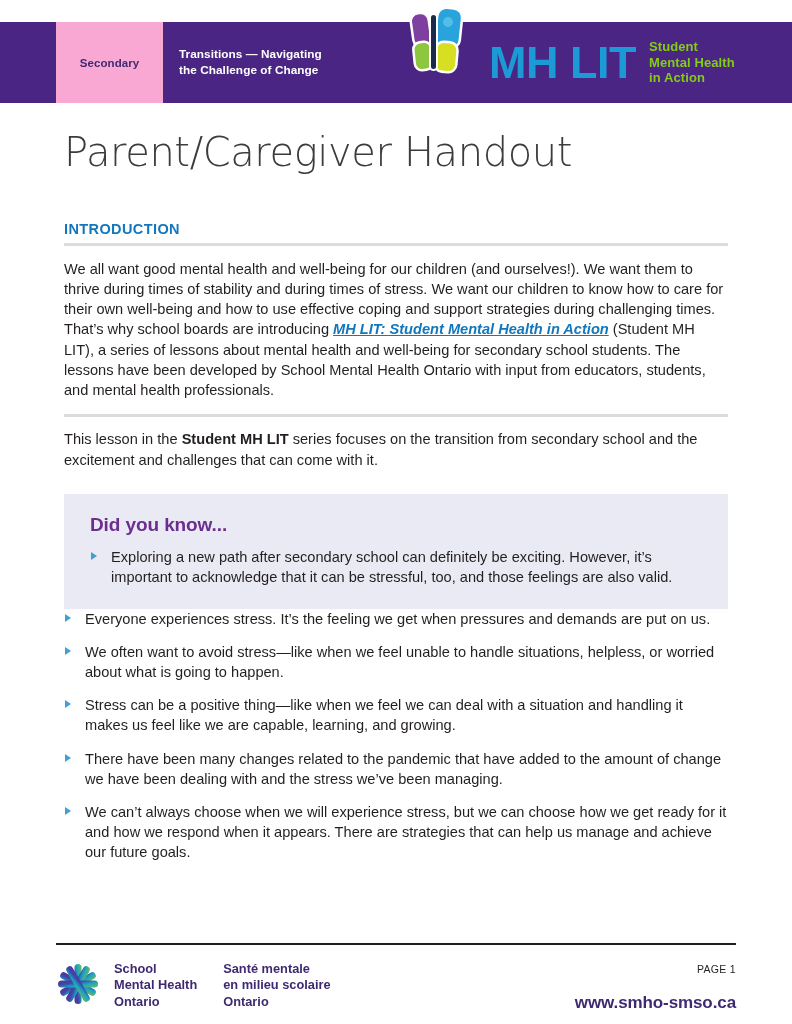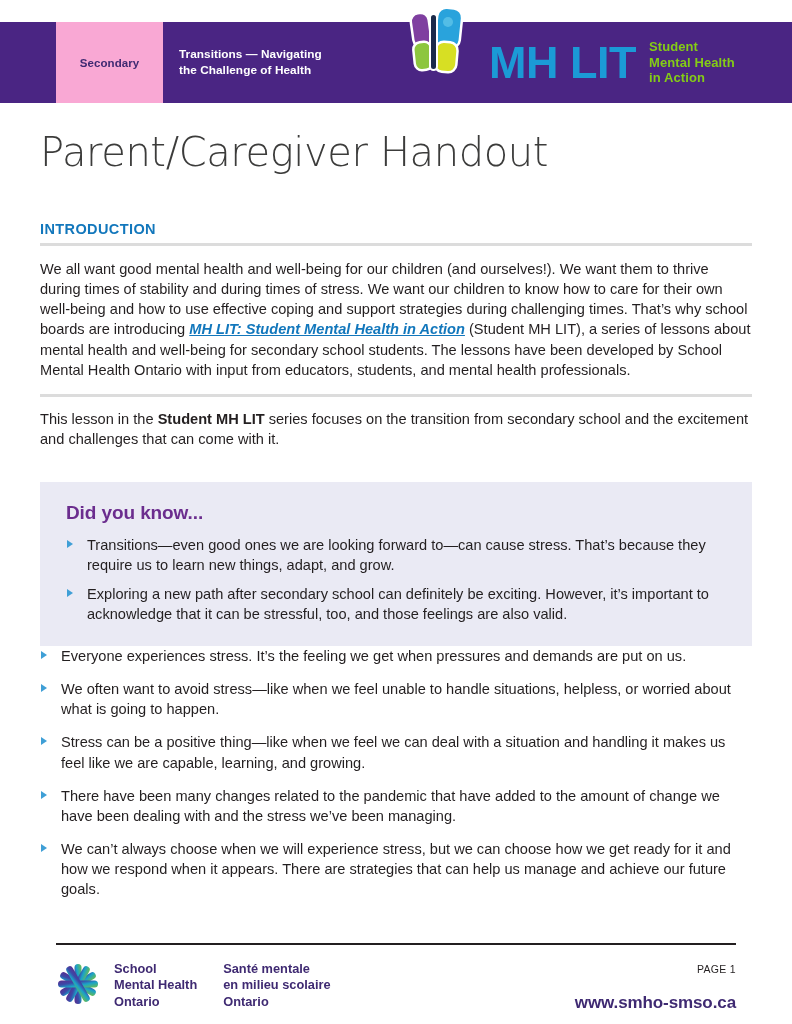--- a/index.html
+++ b/index.html
@@ -90,21 +90,21 @@
     line-height: 1.22;
     letter-spacing: 0.1px;
   }
 
   
   .page-body {
     position: absolute;
     left: 0;
     top: 103px;
     width: 792px;
-    padding: 0 40px;
+    padding: 0 64px;
     box-sizing: border-box;
   }
 
   .doc-title {
     font-size: 40px;
     font-weight: 300;
     color: #3c3c3b;
     margin: 27px 0 0 0;
     letter-spacing: -0.4px;
     line-height: 1.1;
@@ -138,21 +138,21 @@
     font-weight: bold;
     font-style: italic;
     text-decoration: underline;
   }
   .bold-italic {
     font-weight: bold;
   }
 
   
   .callout {
-    margin-top: 32px;
+    margin-top: 24px;
     background: #eaeaf4;
     padding: 20px 26px 22px 26px;
     box-sizing: border-box;
   }
   .callout-title {
     font-size: 19px;
     font-weight: bold;
     color: #6b2d8e;
     margin: 0 0 11px 0;
     letter-spacing: -0.1px;
@@ -251,21 +251,21 @@
 <div class="header-bar">
   <div class="header-spacer-left"></div>
 
   <div class="grade-chip">
     <span class="grade-chip-label">Secondary</span>
   </div>
 
   <div class="lesson-title-wrap">
     <div class="lesson-title">
       <span>Transitions — Navigating</span><br>
-      <span>the Challenge of Health</span>
+      <span>the Challenge of Change</span>
     </div>
   </div>
 
   <div class="brand-wrap">
     <svg class="butterfly-logo" viewBox="0 0 66 80">
 
       <rect x="9" y="11" width="18" height="34" rx="8" transform="rotate(-8 18 28)" fill="#7f3fa0" stroke="#ffffff" stroke-width="2.5"></rect>
 
       <rect x="33" y="6" width="25" height="40" rx="9" transform="rotate(6 45 26)" fill="#29a3dc" stroke="#ffffff" stroke-width="2.5"></rect>
 
@@ -295,24 +295,20 @@
   <div class="section-head">INTRODUCTION</div>
   <div class="section-rule"></div>
   <p class="body-text"><span>We all want good mental health and well-being for our children (and ourselves!). We want them to thrive during times of stability and during times of stress. We want our children to know how to care for their own well-being and how to use effective coping and support strategies during challenging times. That’s why school boards are introducing </span><a class="inline-link" href="#">MH LIT: Student Mental Health in Action</a><span> (Student MH LIT), a series of lessons about mental health and well-being for secondary school students. The lessons have been developed by School Mental Health Ontario with input from educators, students, and mental health professionals.</span></p>
 
   <div class="section-rule"></div>
   <p class="body-text tight"><span>This lesson in the </span><span class="bold-italic">Student MH LIT</span><span> series focuses on the transition from secondary school and the excitement and challenges that can come with it.</span></p>
 
   <div class="callout">
     <div class="callout-title">Did you know...</div>
     <ul class="bullet-list">
-      <li>
-        <span class="bullet-arrow"></span>
-        <span>Transitions—even good ones we are looking forward to—can cause stress. That’s because they require us to learn new things, adapt, and grow.</span>
-      </li>
       <li>
         <span class="bullet-arrow"></span>
         <span>Exploring a new path after secondary school can definitely be exciting. However, it’s important to acknowledge that it can be stressful, too, and those feelings are also valid.</span>
       </li>
     </ul>
   </div>
 
   <ul class="bullet-list content-list">
     <li>
       <span class="bullet-arrow"></span>

